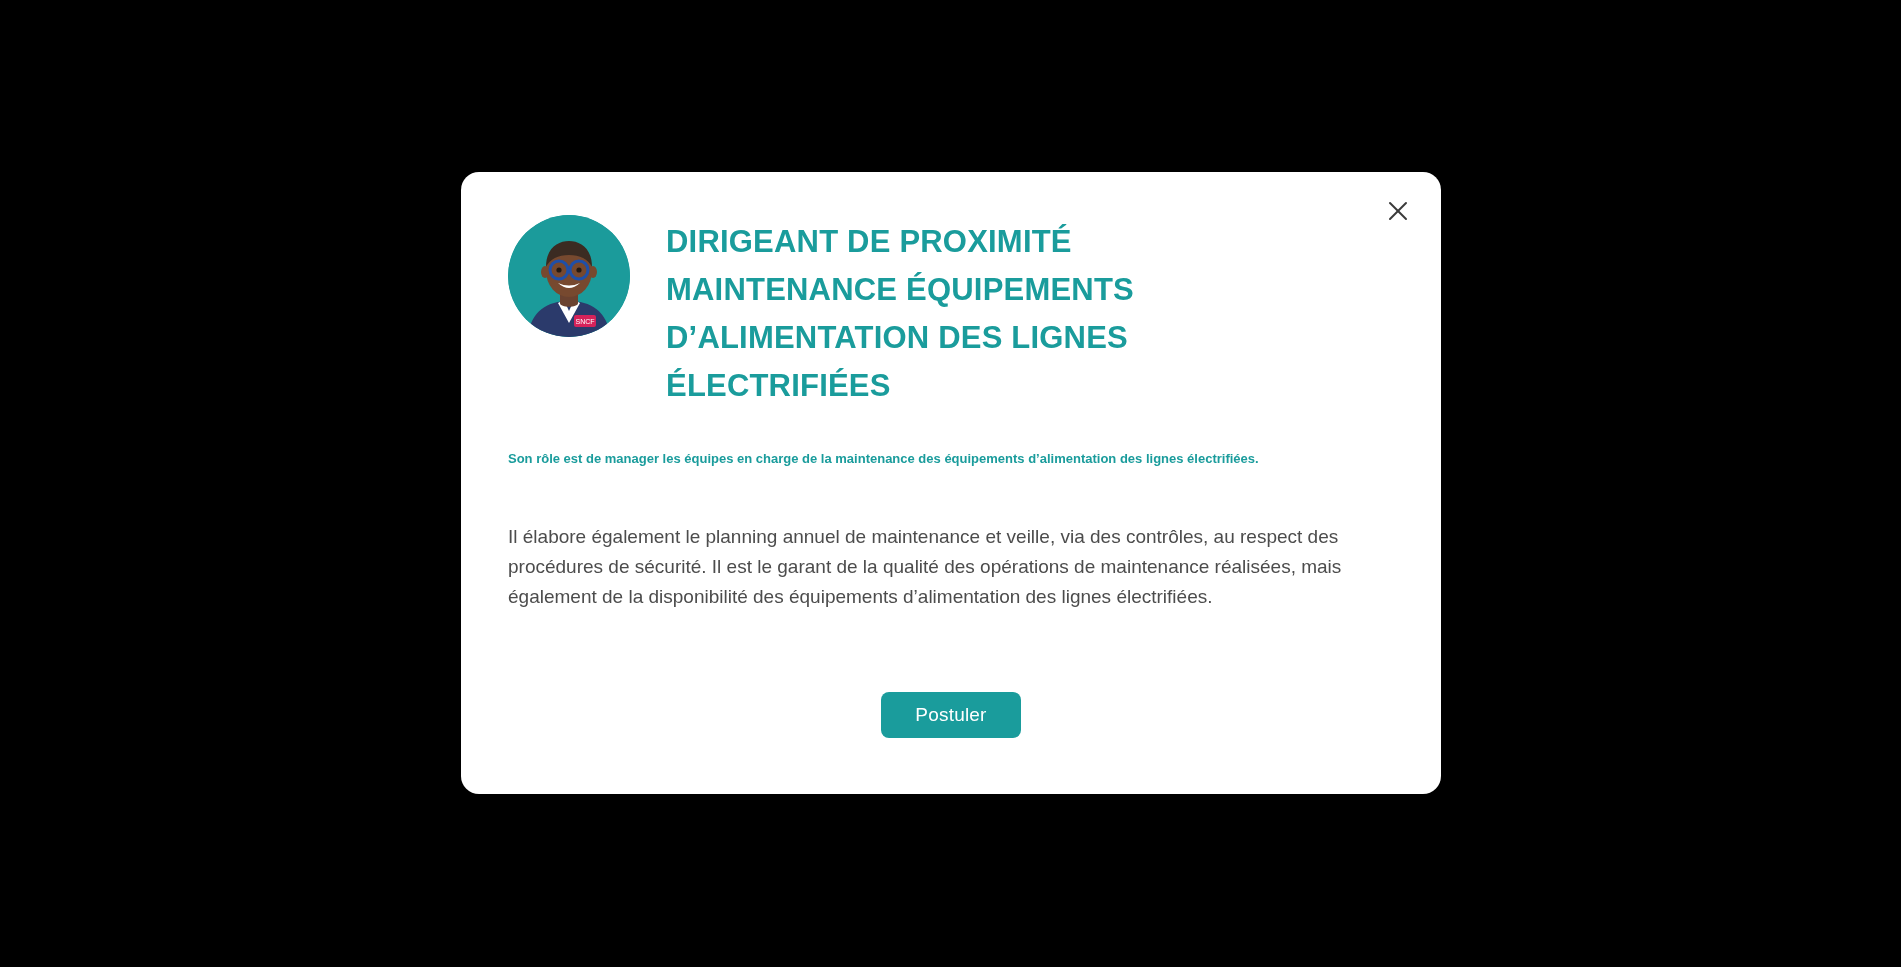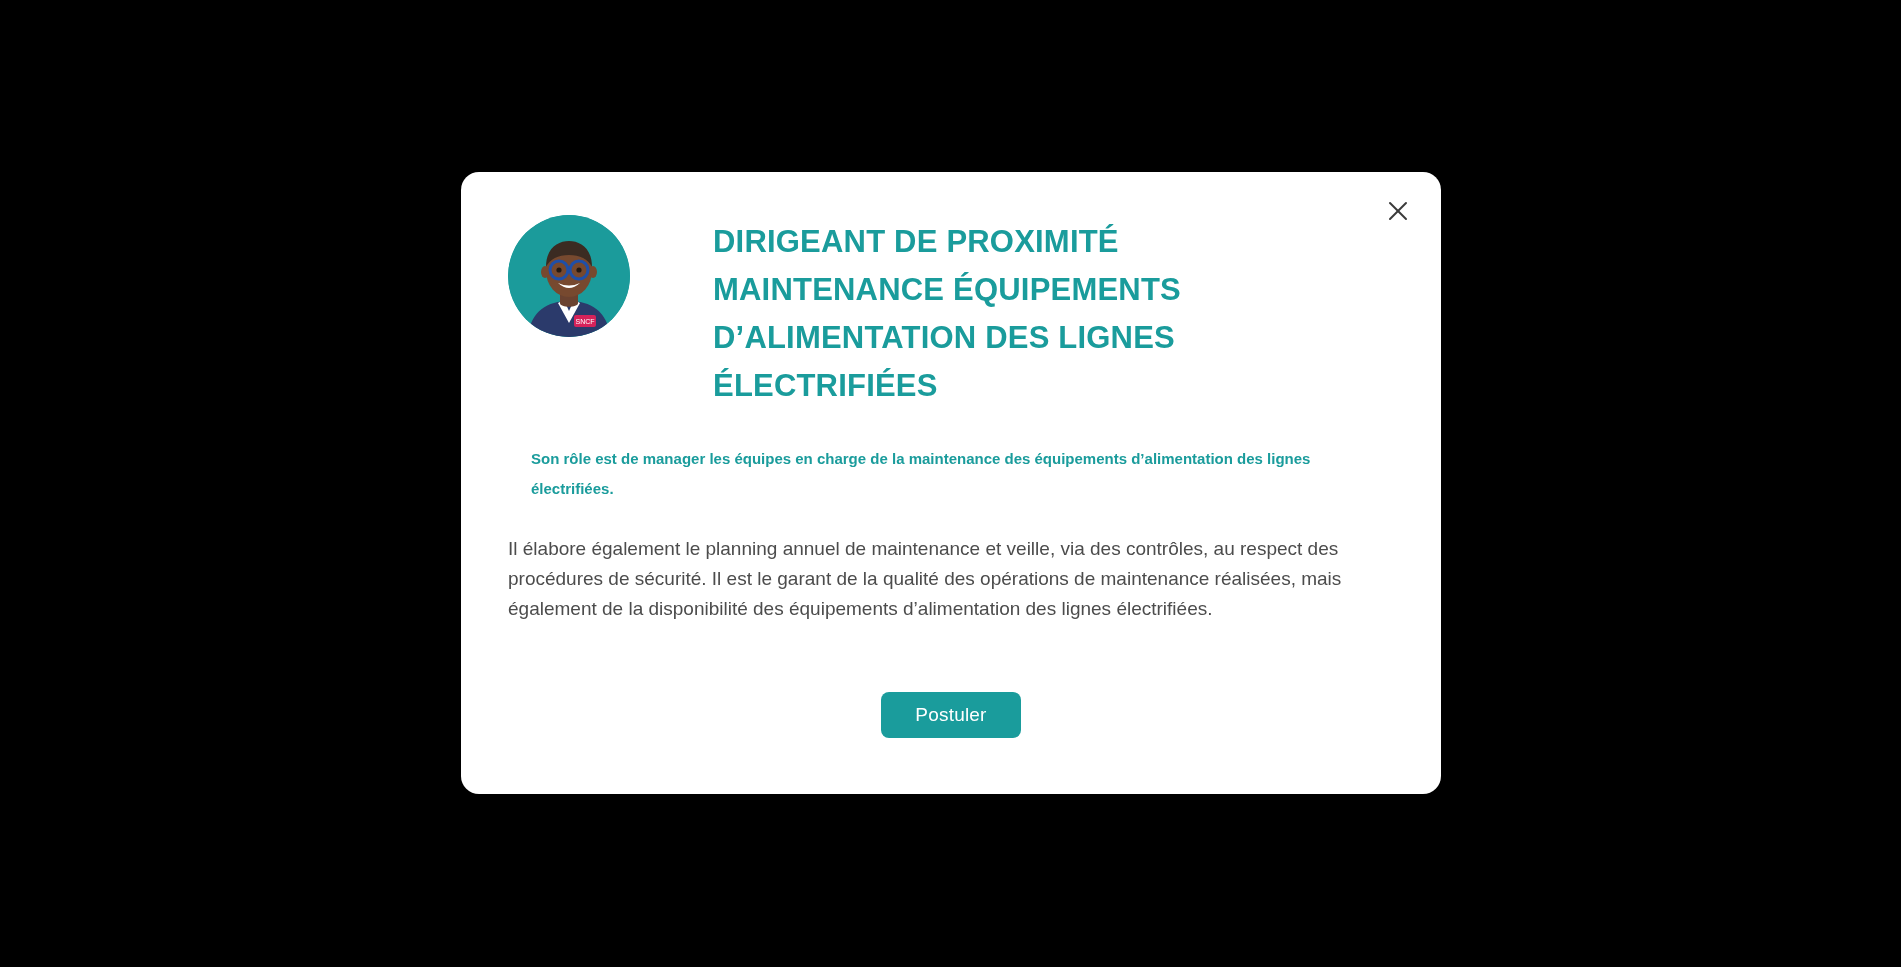--- a/index.html
+++ b/index.html
@@ -47,21 +47,20 @@
     display: flex;
     align-items: center;
     justify-content: center;
   }
   .close-btn svg { display: block; }
 
   .header-row {
     display: flex;
     align-items: flex-start;
     padding: 38px 60px 0 47px;
-    gap: 47px;
   }
 
   .avatar {
     flex: 0 0 auto;
     width: 122px;
     height: 122px;
     border-radius: 50%;
     overflow: hidden;
     background: #1b9b9b;
     margin-right: 36px;
@@ -77,31 +76,31 @@
     font-weight: bold;
     letter-spacing: 0.2px;
     margin: 0;
     padding-top: 8px;
     max-width: 620px;
   }
 
   .lead {
     color: #1a9c9c;
     font-weight: bold;
-    font-size: 15px;
+    font-size: 13px;
     line-height: 30px;
-    margin: 34px 60px 0 70px;
+    margin: 34px 60px 0 47px;
     max-width: 830px;
   }
 
   .body-text {
     color: #4c4c4c;
     font-size: 19px;
     line-height: 30px;
-    margin: 30px 60px 0 47px;
+    margin: 48px 60px 0 47px;
     max-width: 890px;
   }
 
   .cta-wrap {
     position: absolute;
     left: 0;
     right: 0;
     bottom: 56px;
     display: flex;
     justify-content: center;

